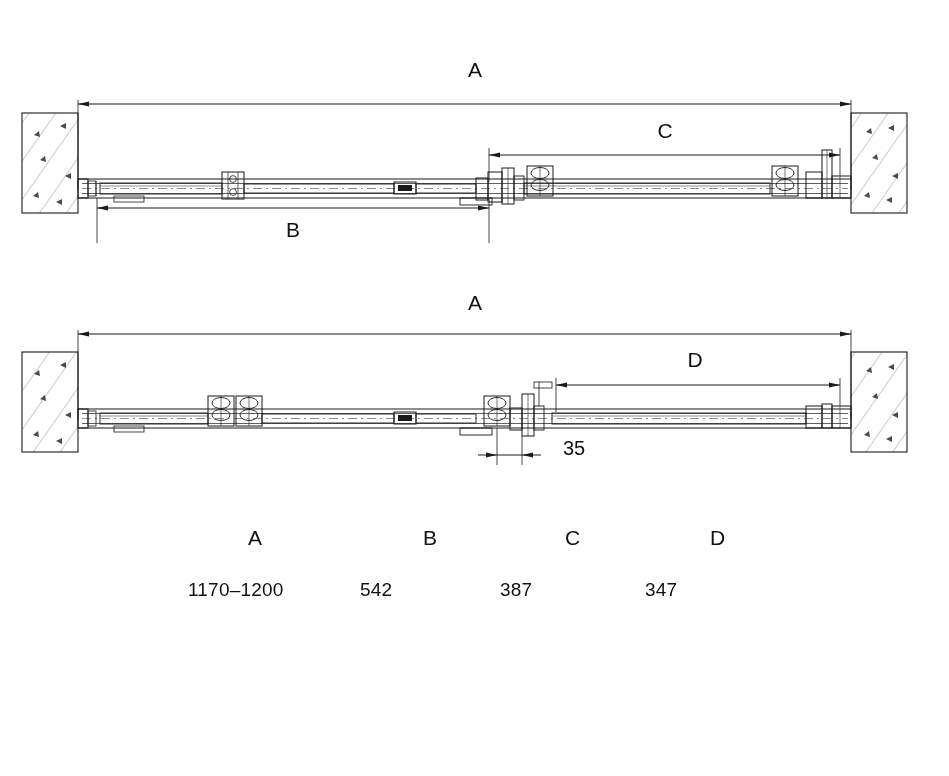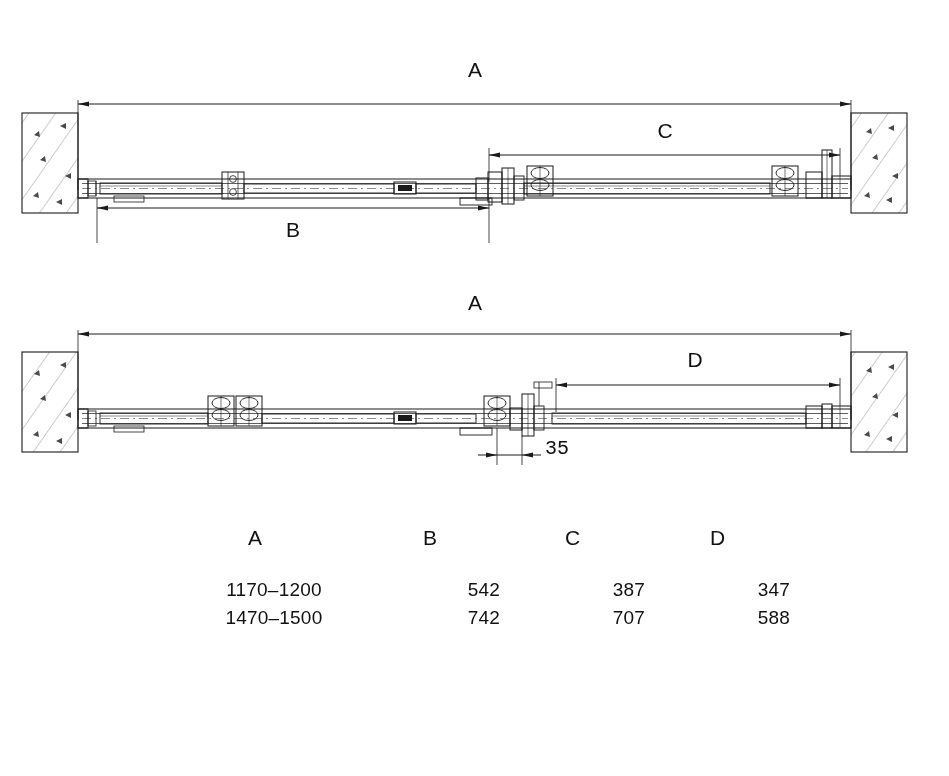--- a/index.html
+++ b/index.html
@@ -44,25 +44,25 @@
     font-size: 21px;
     padding-bottom: 26px;
     text-align: center;
   }
   #spec-table th.col-a { width: 210px; }
   #spec-table th.col-b { width: 140px; }
   #spec-table th.col-c { width: 145px; }
   #spec-table th.col-d { width: 145px; }
   #spec-table td {
     padding: 3px 0;
-    text-align: right;
+    text-align: left;
     font-size: 19px;
     letter-spacing: 0.2px;
   }
-  #spec-table td.cell-a { text-align: center; padding-left: 38px; }
+  #spec-table td.cell-a { text-align: left; padding-left: 38px; }
 </style>
 </head>
 <body>
 
 <svg id="sheet" viewBox="0 0 949 776" xmlns="http://www.w3.org/2000/svg">
   <defs>
     <pattern id="wallHatch" patternUnits="userSpaceOnUse" width="22" height="22" patternTransform="rotate(35)">
       <line x1="0" y1="0" x2="0" y2="22" stroke="#6b6b6b" stroke-width="0.7"></line>
     </pattern>
     <marker id="arrL" markerWidth="12" markerHeight="8" refX="11" refY="4" orient="auto" markerUnits="userSpaceOnUse">
@@ -293,38 +293,32 @@
 <div class="dim-label" style="left:455px; top:58px; width:40px;">A</div>
 
 <div class="dim-label" style="left:273px; top:218px; width:40px;">B</div>
 
 <div class="dim-label" style="left:645px; top:119px; width:40px;">C</div>
 
 <div class="dim-label" style="left:455px; top:291px; width:40px;">A</div>
 
 <div class="dim-label" style="left:675px; top:348px; width:40px;">D</div>
 
-<div class="dim-label" style="left:534px; top:437px; width:46px; font-size:20px;font-family:Liberation Mono, monospace;">35</div>
+<div class="dim-label" style="left:551px; top:437px; width:46px; font-size:20px;">35</div>
 
 <table id="spec-table">
   <thead>
     <tr>
       <th class="col-a">A</th>
       <th class="col-b">B</th>
       <th class="col-c">C</th>
       <th class="col-d">D</th>
     </tr>
   </thead>
   <tbody>
     <tr>
       <td class="cell-a">1170–1200</td>
       <td>542</td>
       <td>387</td>
       <td>347</td>
     </tr>
-    <tr>
-      <td class="cell-a">1470–1500</td>
-      <td>742</td>
-      <td>707</td>
-      <td>588</td>
-    </tr>
   </tbody>
 </table>
 
 </body></html>

